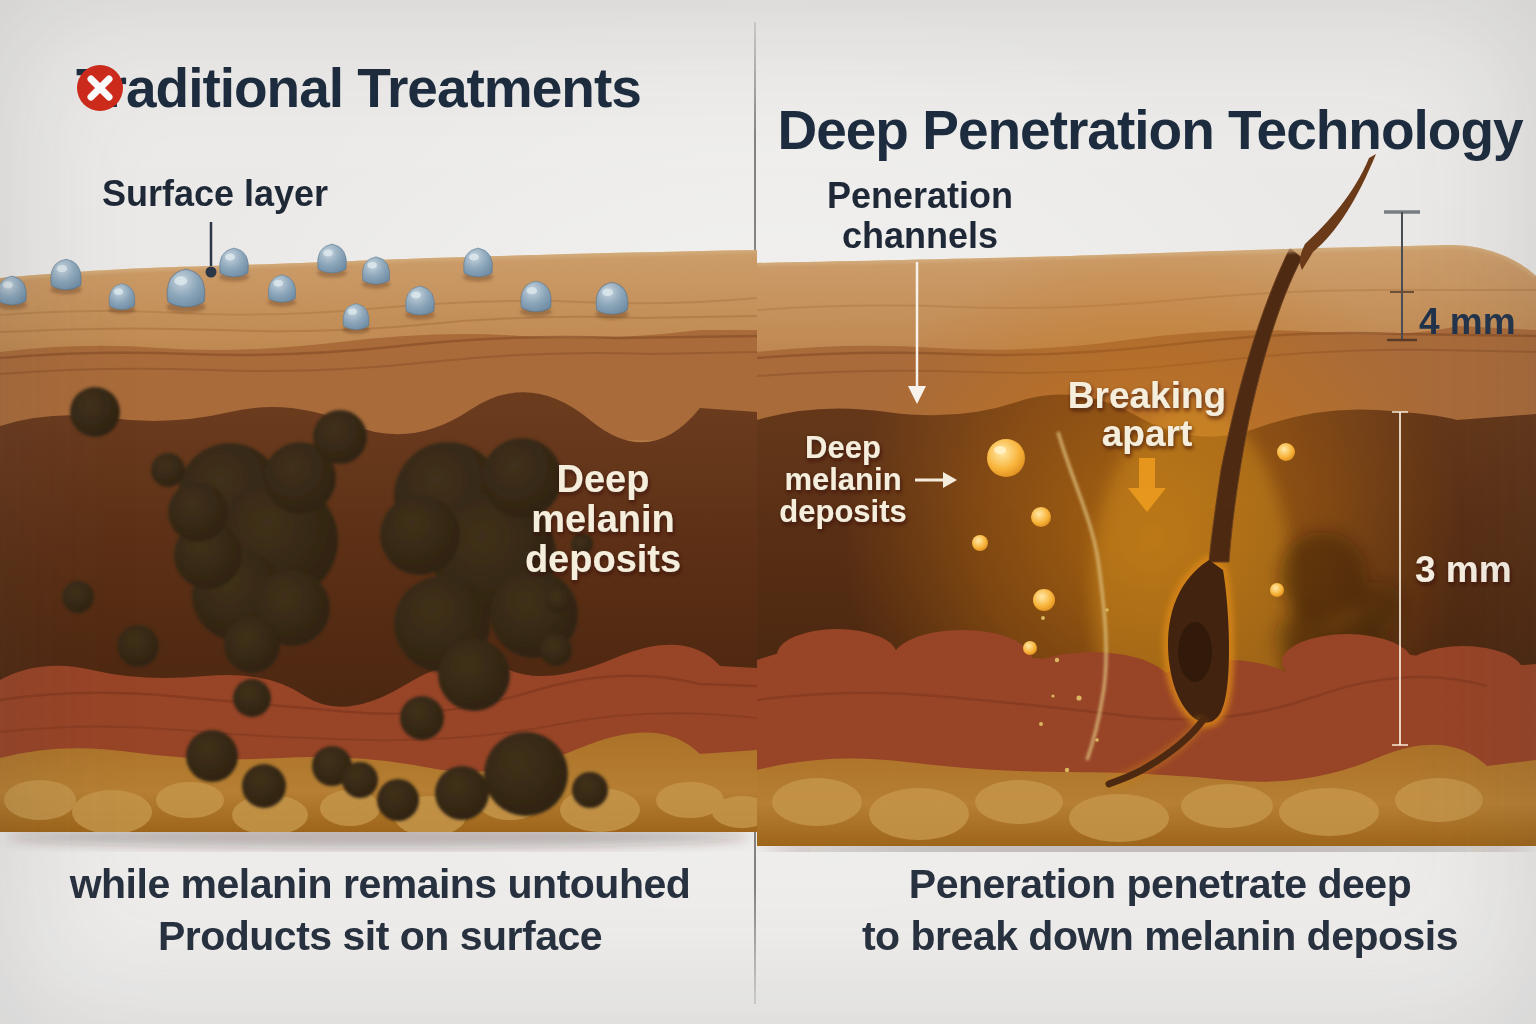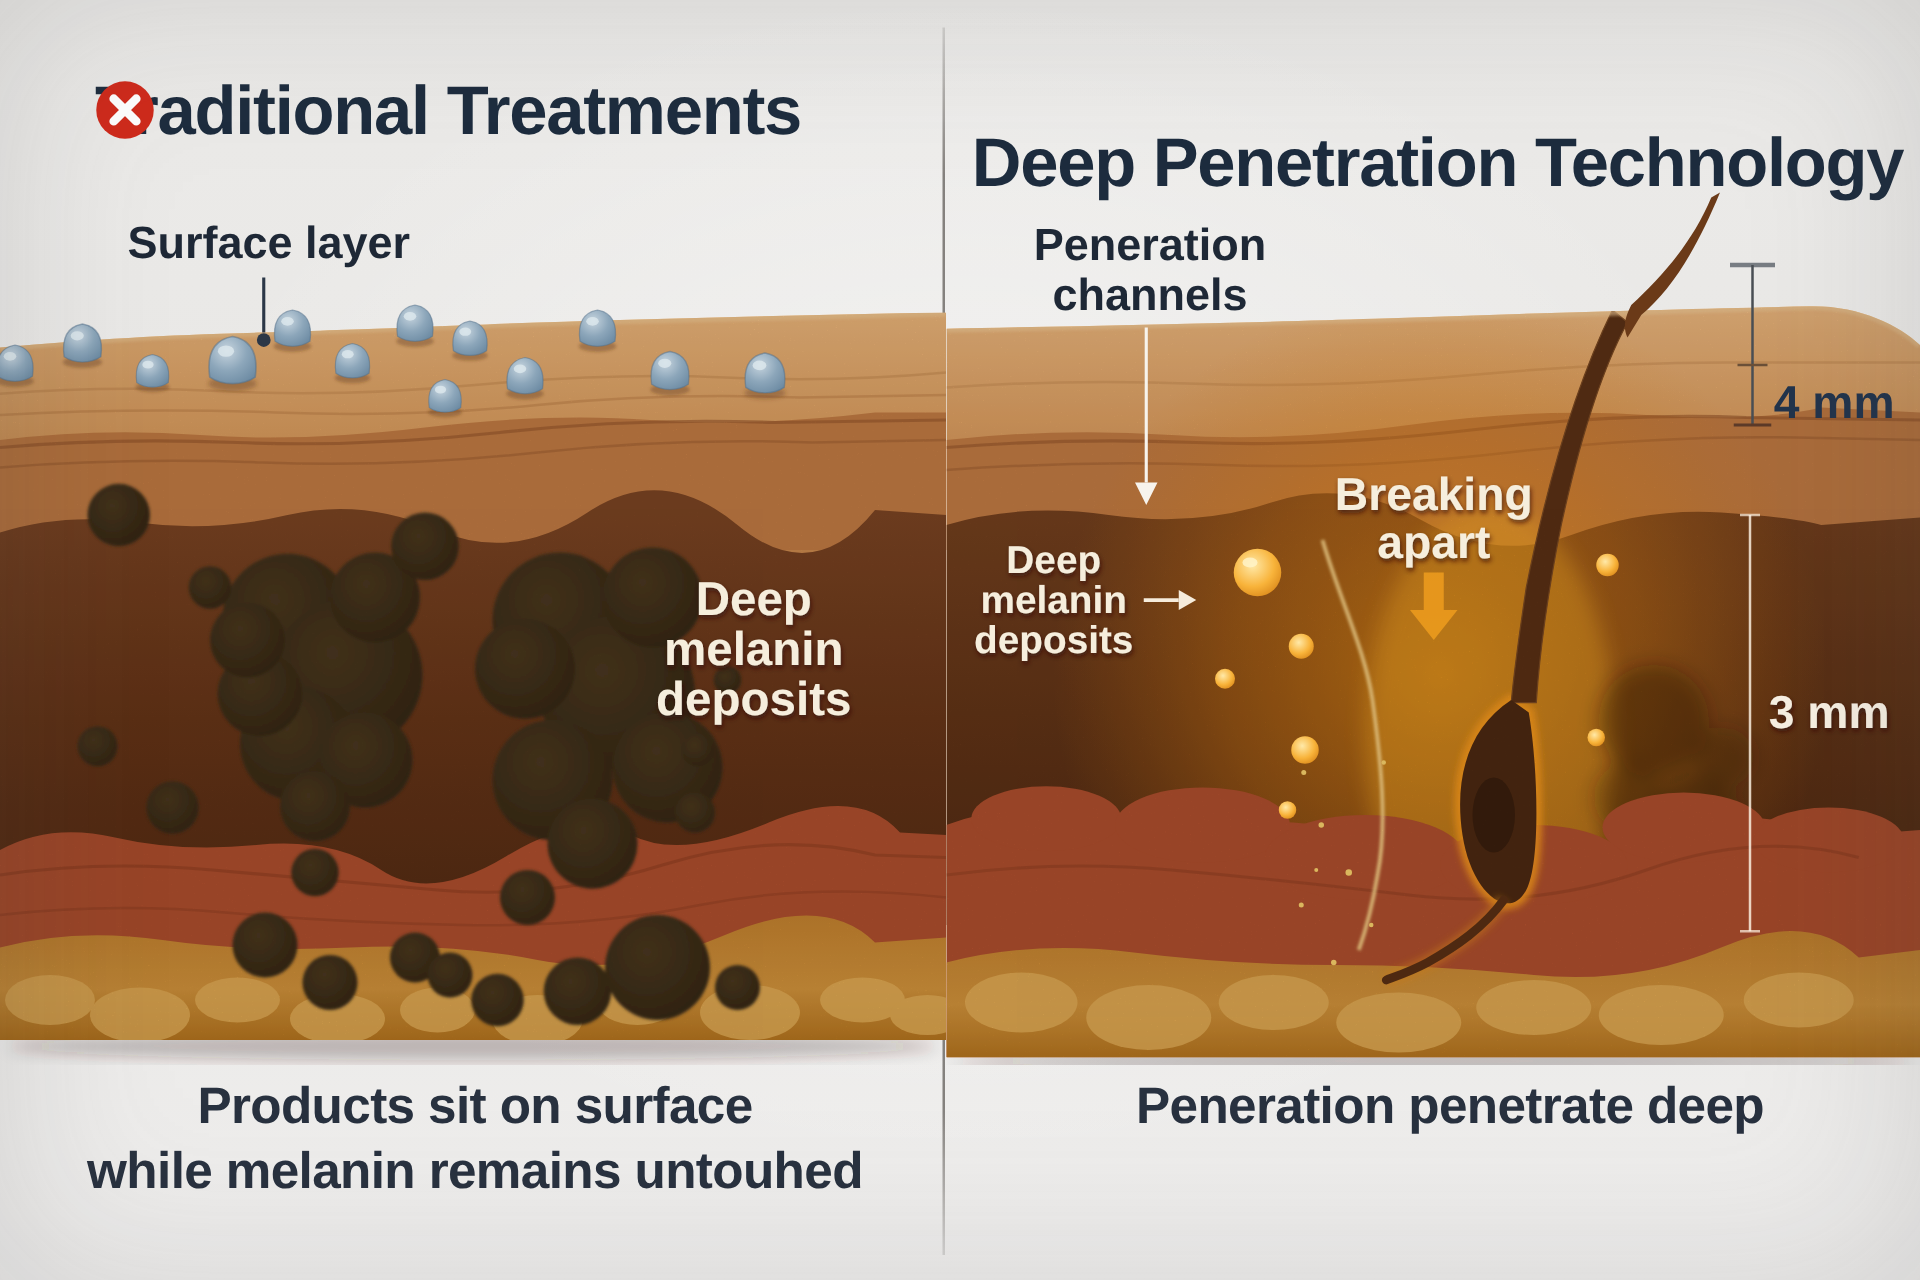--- a/index.html
+++ b/index.html
@@ -369,20 +369,21 @@
 
     <g>
       <line x1="643" y1="272" x2="643" y2="605" stroke="rgba(255,244,228,.82)" stroke-width="2"></line>
       <line x1="635" y1="272" x2="651" y2="272" stroke="rgba(255,244,228,.7)" stroke-width="2"></line>
       <line x1="635" y1="605" x2="651" y2="605" stroke="rgba(255,244,228,.7)" stroke-width="2"></line>
       <text x="658" y="442" font-size="37" font-weight="700" fill="#f7efe2" filter="url(#tshadowR)">3 mm</text>
     </g>
   </svg>
 
   <div class="caption left">
+    <div>while melanin remains untouhed</div>
     <div>Products sit on surface</div>
-    <div>while melanin remains untouhed</div>
   </div>
   <div class="caption right">
     <div>Peneration penetrate deep</div>
+    <div>to break down melanin deposis</div>
   </div>
 
 </div>
 
 </body></html>

